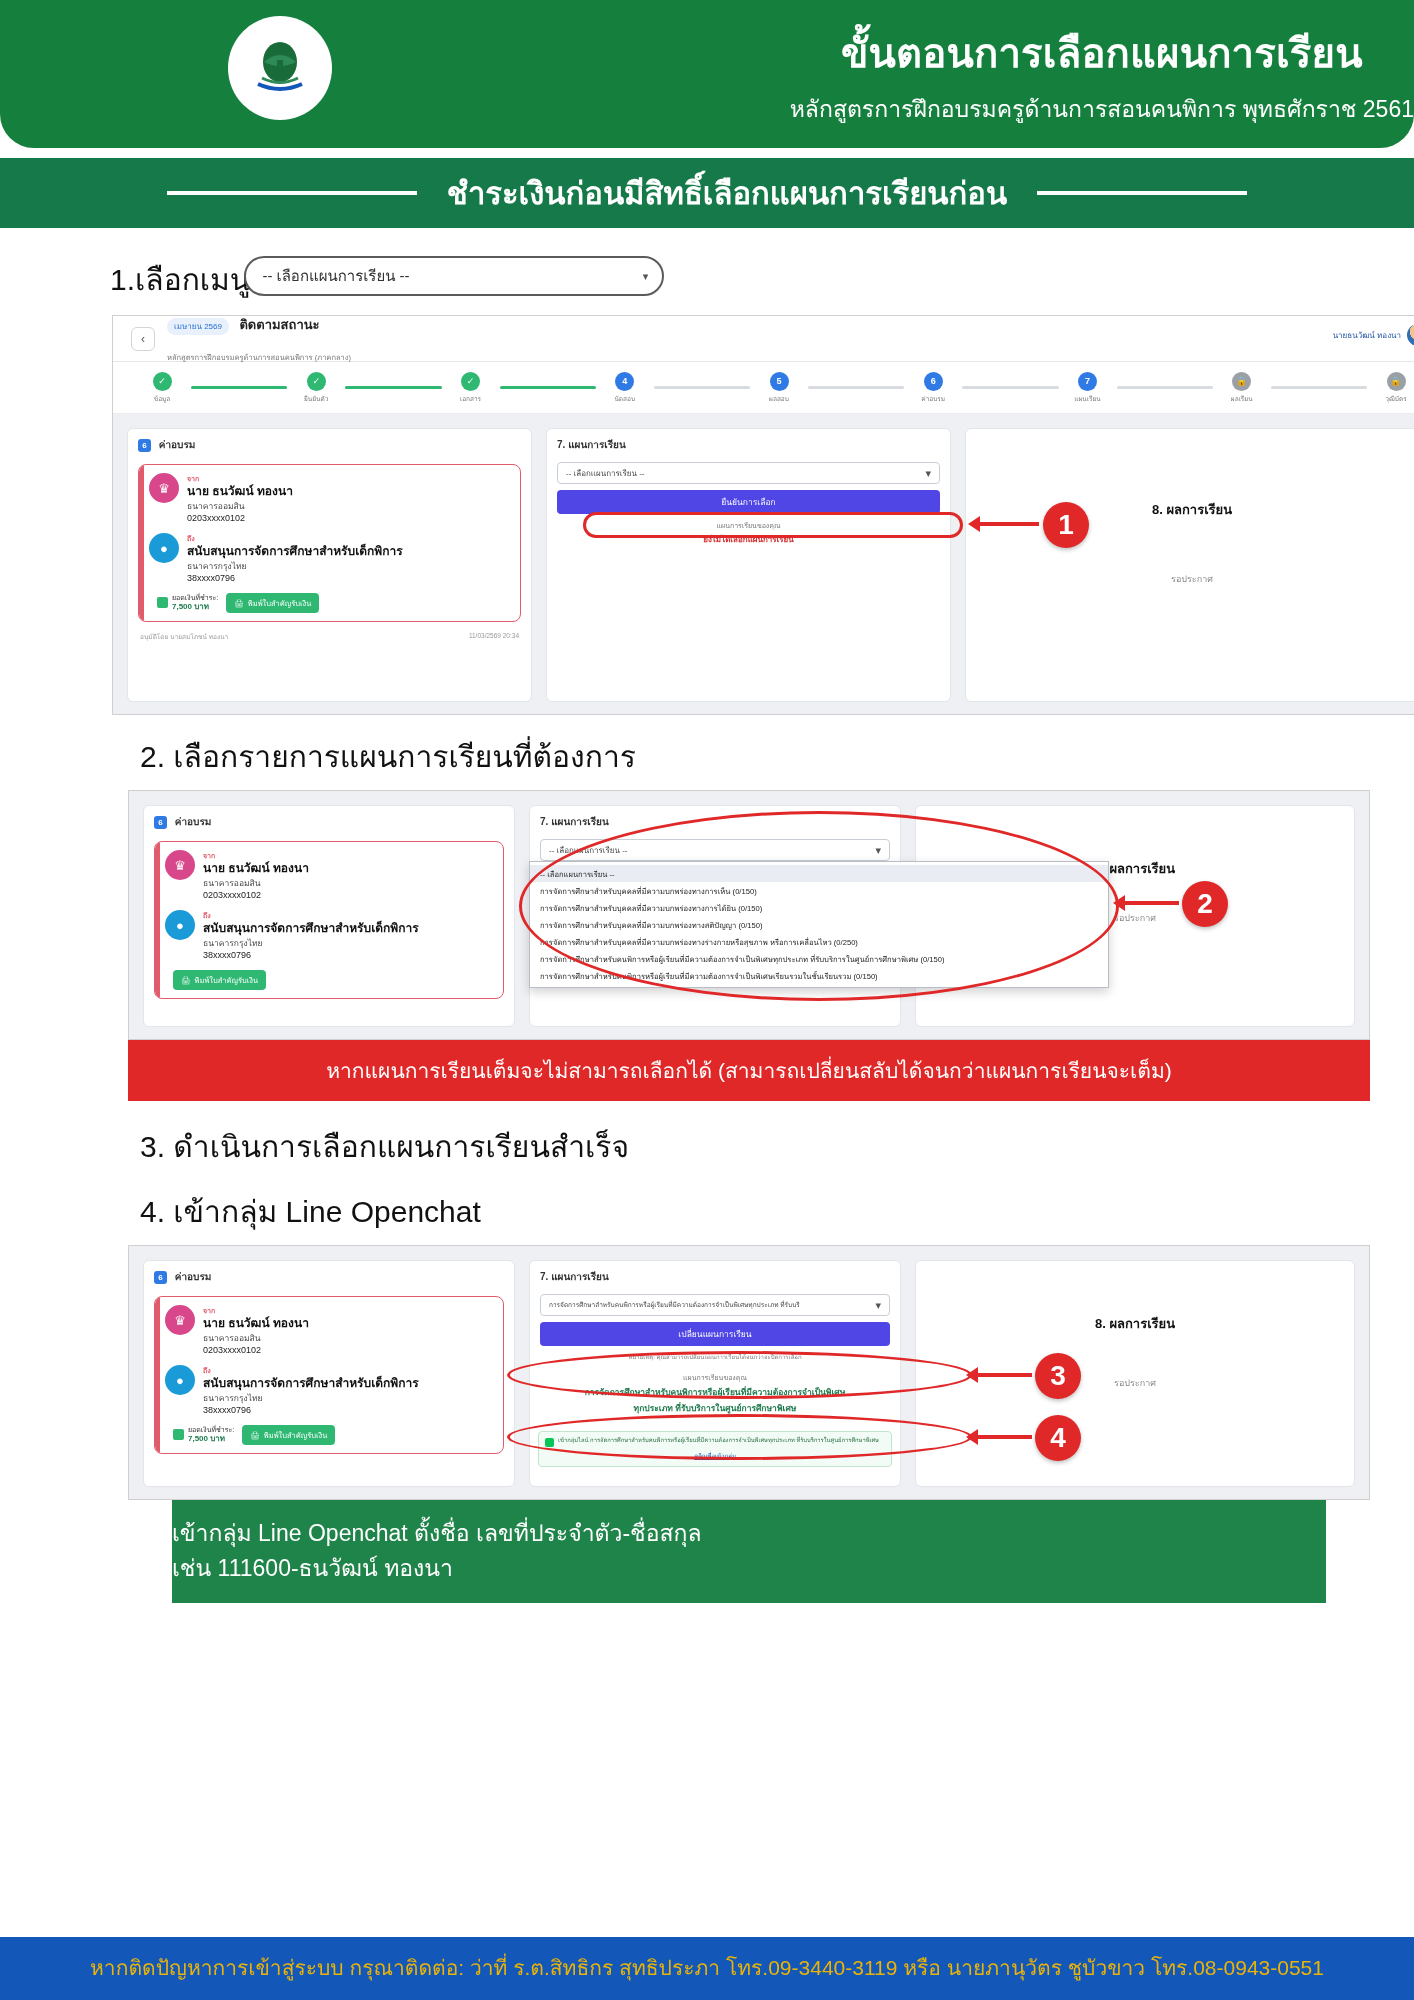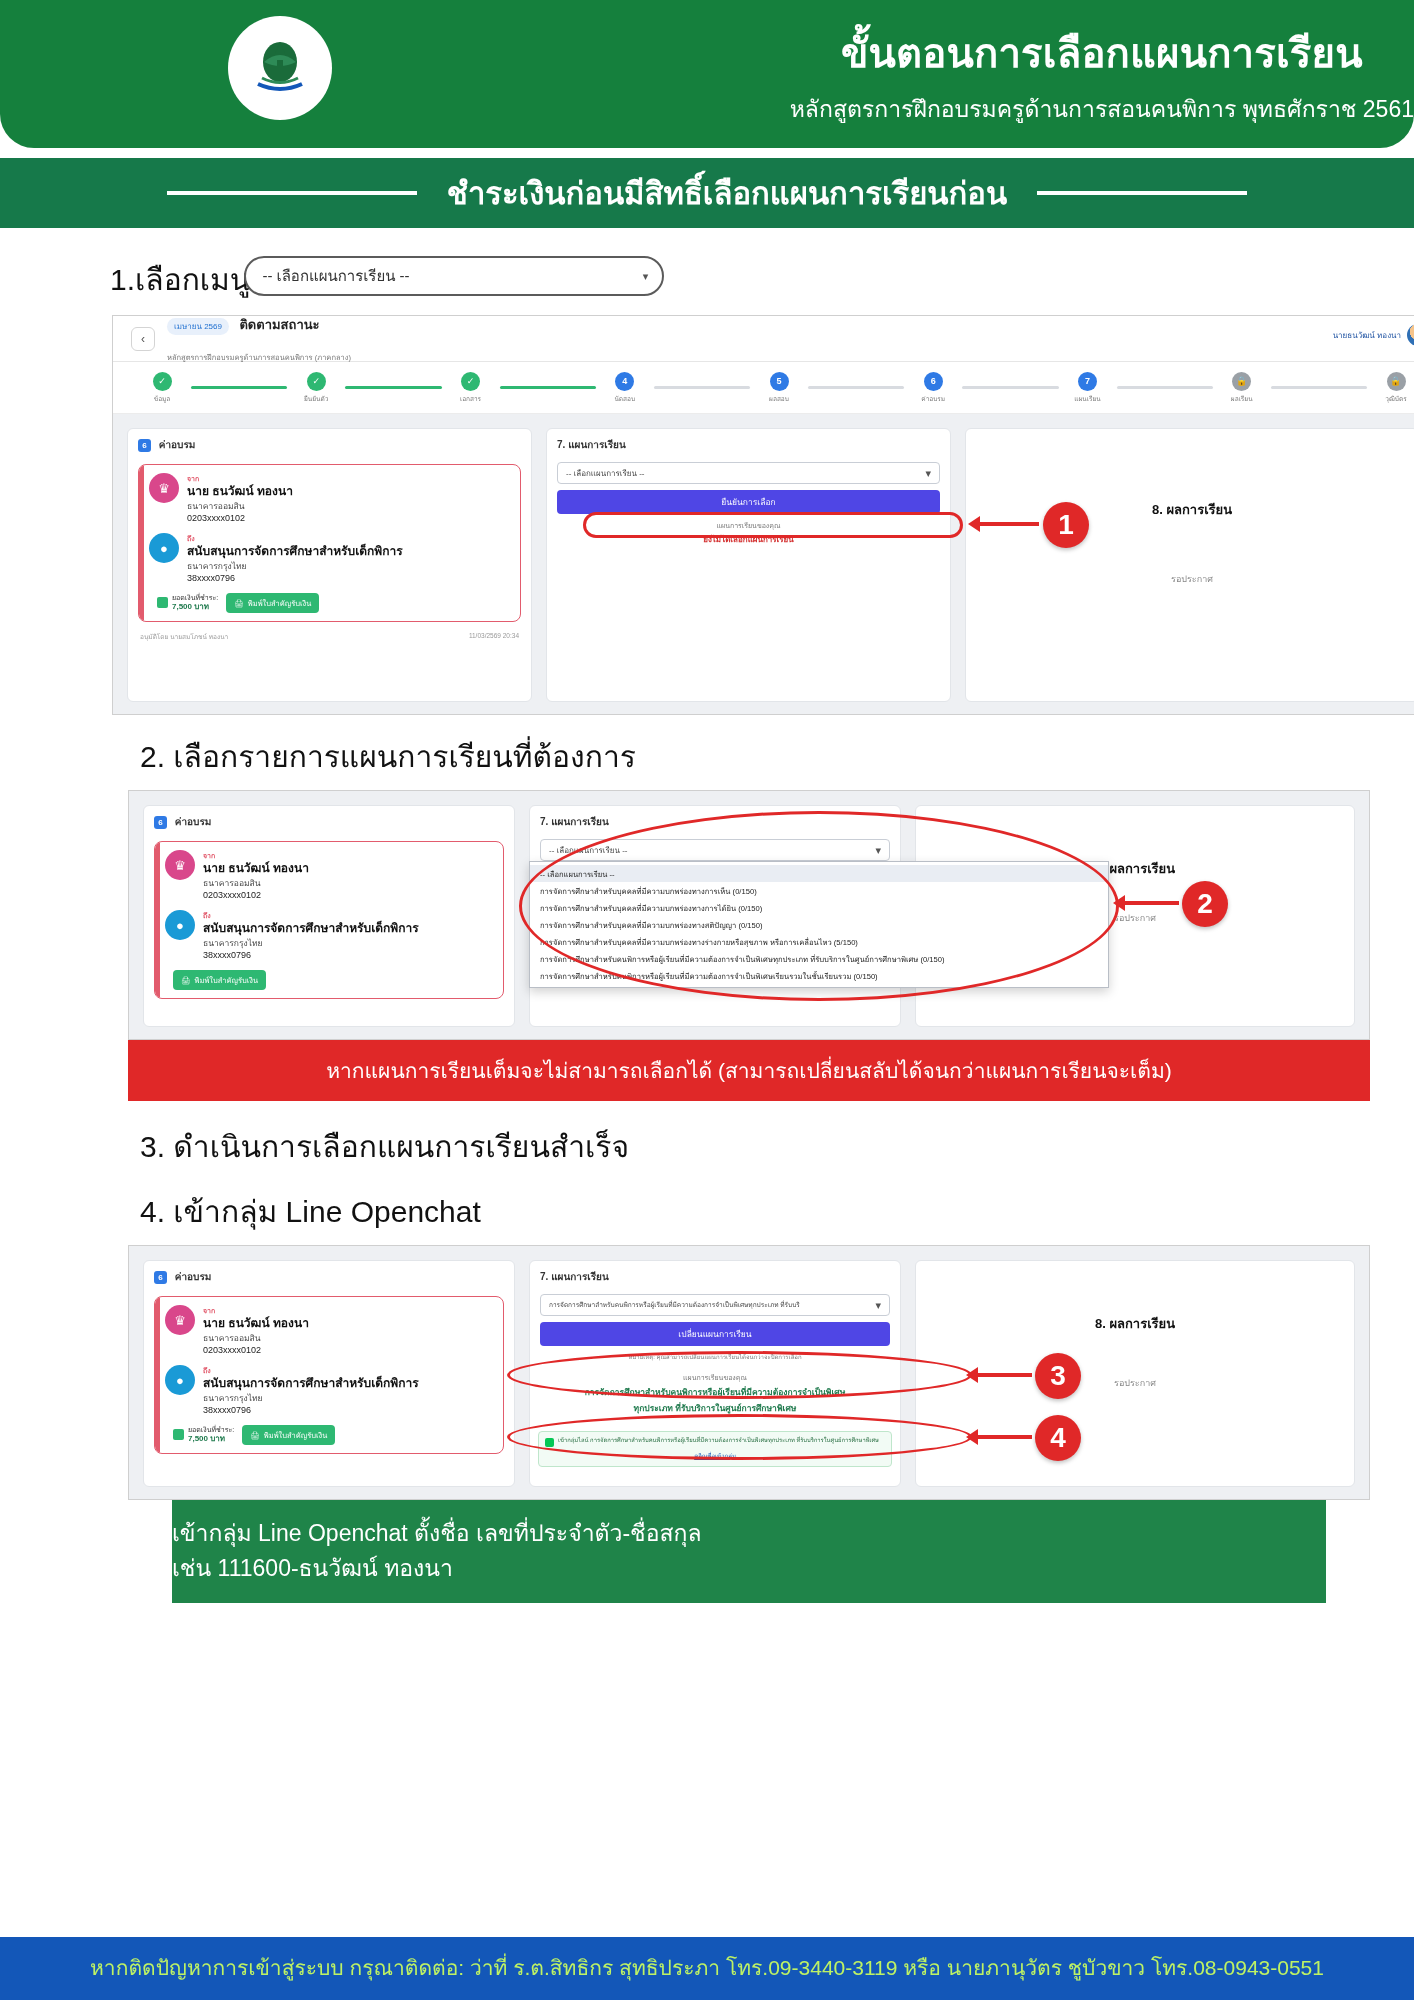--- a/index.html
+++ b/index.html
@@ -270,21 +270,21 @@
   }
   
   .notice-green{
     background:#1f8449; color:#fff; font-size:23px; 
     padding: 16px 0 18px 0; width: 1154px; margin-left: 132px; line-height:1.5;
   }
 
   
   .footer{
     position:absolute; left:0; right:0; bottom:0;
-    background:#1357b8; color:#bef264; text-align:center;
+    background:#1357b8; color:#eab308; text-align:center;
     font-size:21px; padding: 14px 0 16px 0;
   }
 </style>
 </head>
 <body>
 
 <div class="header">
   <div class="logo-circle">
     <div class="logo-emblem">
       <svg width="72" height="72" viewBox="0 0 72 72">
@@ -502,21 +502,21 @@
         <div class="result-title" style="margin-top:52px;">8. ผลการเรียน</div>
         <div class="result-wait" style="margin-top:32px;">รอประกาศ</div>
       </div>
     </div>
 
     <div class="dropdown" style="left:400px; top:70px; width:580px;">
       <div class="dd-item first">-- เลือกแผนการเรียน --</div>
       <div class="dd-item">การจัดการศึกษาสำหรับบุคคลที่มีความบกพร่องทางการเห็น (0/150)</div>
       <div class="dd-item">การจัดการศึกษาสำหรับบุคคลที่มีความบกพร่องทางการได้ยิน (0/150)</div>
       <div class="dd-item">การจัดการศึกษาสำหรับบุคคลที่มีความบกพร่องทางสติปัญญา (0/150)</div>
-      <div class="dd-item">การจัดการศึกษาสำหรับบุคคลที่มีความบกพร่องทางร่างกายหรือสุขภาพ หรือการเคลื่อนไหว (5/150)</div>
+      <div class="dd-item">การจัดการศึกษาสำหรับบุคคลที่มีความบกพร่องทางร่างกายหรือสุขภาพ หรือการเคลื่อนไหว (0/250)</div>
       <div class="dd-item">การจัดการศึกษาสำหรับคนพิการหรือผู้เรียนที่มีความต้องการจำเป็นพิเศษทุกประเภท ที่รับบริการในศูนย์การศึกษาพิเศษ (0/150)</div>
       <div class="dd-item">การจัดการศึกษาสำหรับคนพิการหรือผู้เรียนที่มีความต้องการจำเป็นพิเศษเรียนรวมในชั้นเรียนรวม (0/150)</div>
     </div>
 
     <div class="hl-ellipse" style="left:390px; top:20px; width:600px; height:190px;"></div>
     <div class="arrow" style="left:995px; top:110px; width:55px;"></div>
     <div class="callout" style="left:1053px; top:90px;">2</div>
   </div>
 
   <div class="notice-red">หากแผนการเรียนเต็มจะไม่สามารถเลือกได้  (สามารถเปลี่ยนสลับได้จนกว่าแผนการเรียนจะเต็ม)</div>

